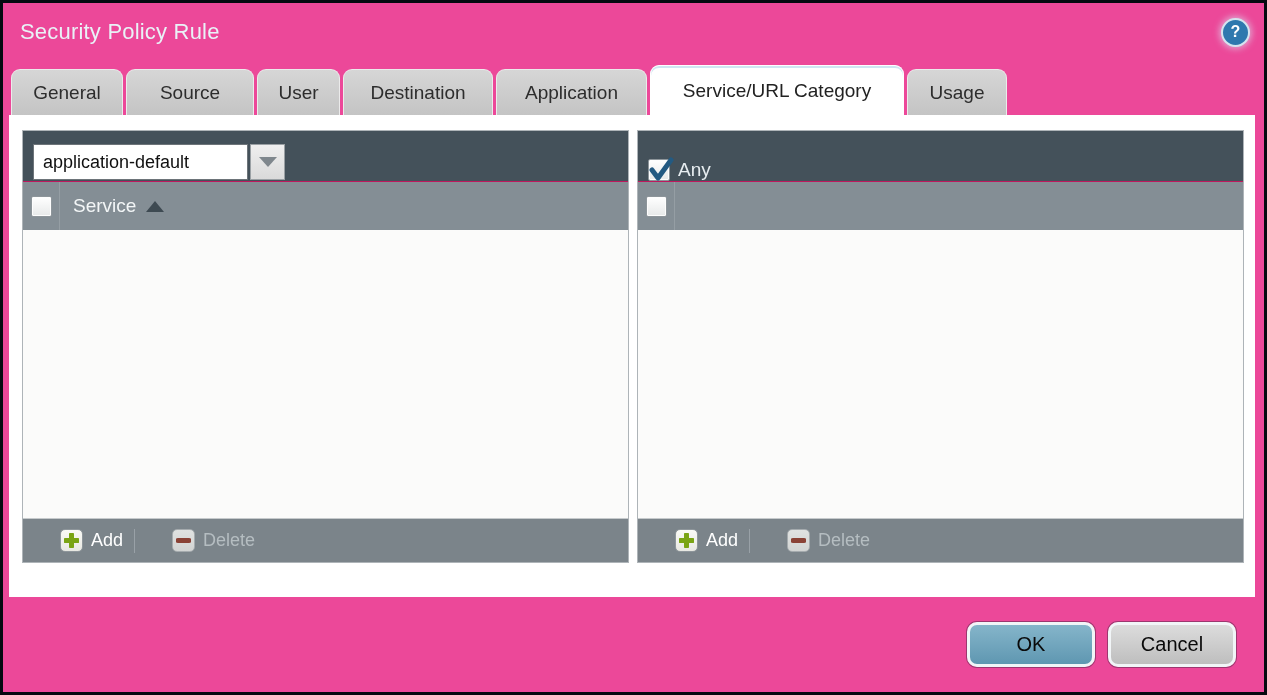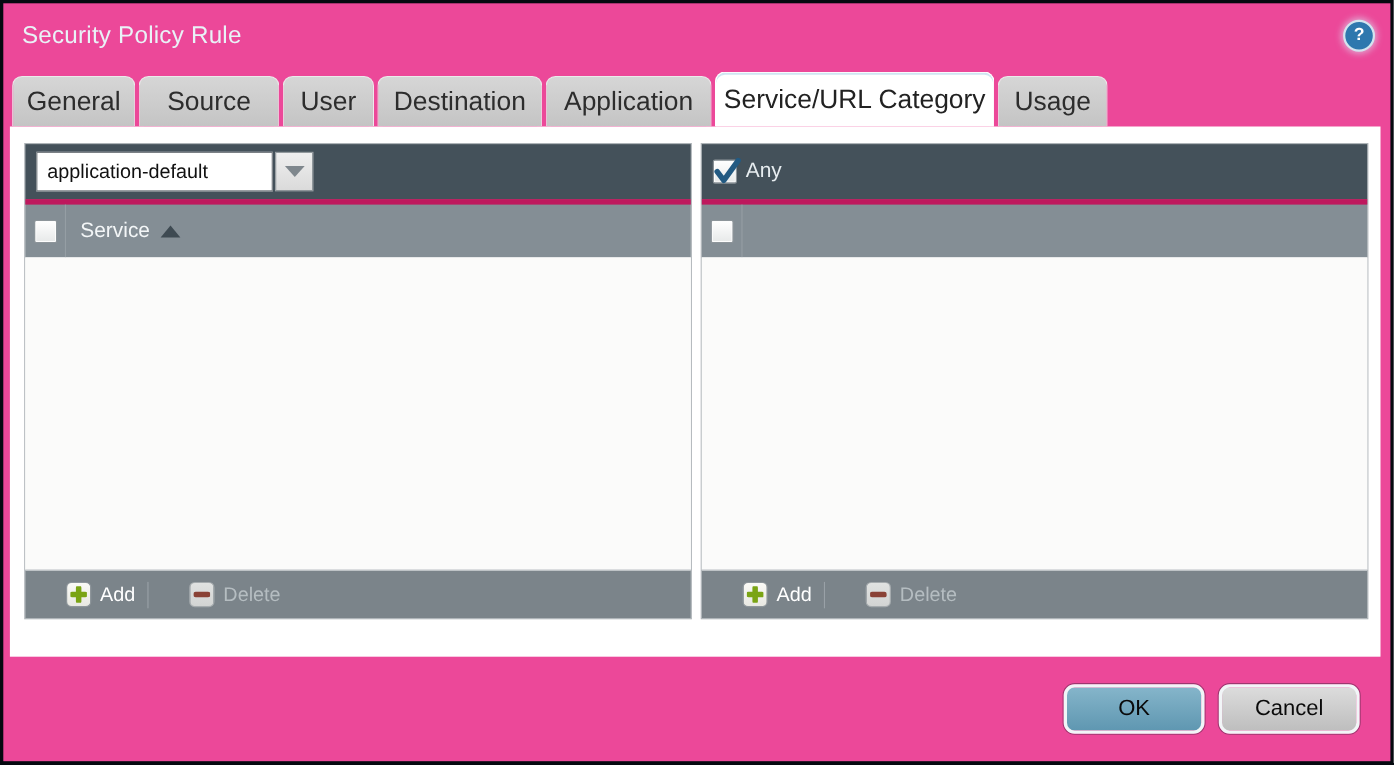--- a/index.html
+++ b/index.html
@@ -40,21 +40,21 @@
     height:54px;flex:0 0 54px;
     display:flex;align-items:flex-end;
     padding-left:8px;gap:3px;
   }
   .tab{
     height:46px;
     display:flex;align-items:center;justify-content:center;
     background:linear-gradient(#d6d6d6,#c4c4c4);
     border:1px solid #ebebeb;border-bottom:none;
     border-radius:9px 9px 0 0;
-    font-size:24px;color:#2d2d2d;
+    font-size:19px;color:#2d2d2d;
     box-sizing:border-box;
     cursor:pointer;white-space:nowrap;
   }
   .tab.active{
     height:50px;
     background:#ffffff;
     border-color:#ffffff;
     box-shadow:inset 0 2px 0 rgba(186,219,236,.7);
     color:#222;
   }
@@ -68,21 +68,21 @@
   }
   .panels{display:flex;gap:8px;height:433px;}
   .panel{
     flex:1;display:flex;flex-direction:column;
     border:1px solid #aeb4b8;box-sizing:border-box;
     background:#fbfbfa;
   }
   .panel-top{
     height:50px;flex:0 0 50px;
     background:#44515a;
-    display:flex;align-items:center;
+    display:flex;align-items:flex-end;
     padding:0 10px;
   }
   
   .dropdown{display:flex;align-items:center;height:38px;cursor:pointer;}
   .dropdown-value{
     width:215px;height:36px;box-sizing:border-box;
     background:#fff;border:1px solid #6d7479;
     font-size:18px;color:#101010;
     display:flex;align-items:center;
     padding-left:9px;white-space:nowrap;overflow:hidden;
@@ -106,21 +106,21 @@
     box-shadow:inset 0 0 0 1px #fdfdfd;
     border-radius:2px;position:relative;cursor:pointer;flex:0 0 auto;
   }
   .cb.big{width:22px;height:22px;}
   .cb svg{position:absolute;left:-1px;top:-3px;overflow:visible;}
   .any-label{color:#e7edf0;font-size:19px;margin-left:8px;}
   
   .colhead{
     height:48px;flex:0 0 48px;
     background:#848e95;
-    border-top:5px solid #be185d;
+    border-top:1px solid #be185d;
     display:flex;align-items:center;
   }
   .colhead-checkcell{
     width:37px;height:100%;flex:0 0 37px;
     display:flex;align-items:center;justify-content:center;
     border-right:1px solid #959ea4;box-sizing:border-box;
   }
   .colhead-label{
     display:flex;align-items:center;gap:10px;
     padding-left:13px;

